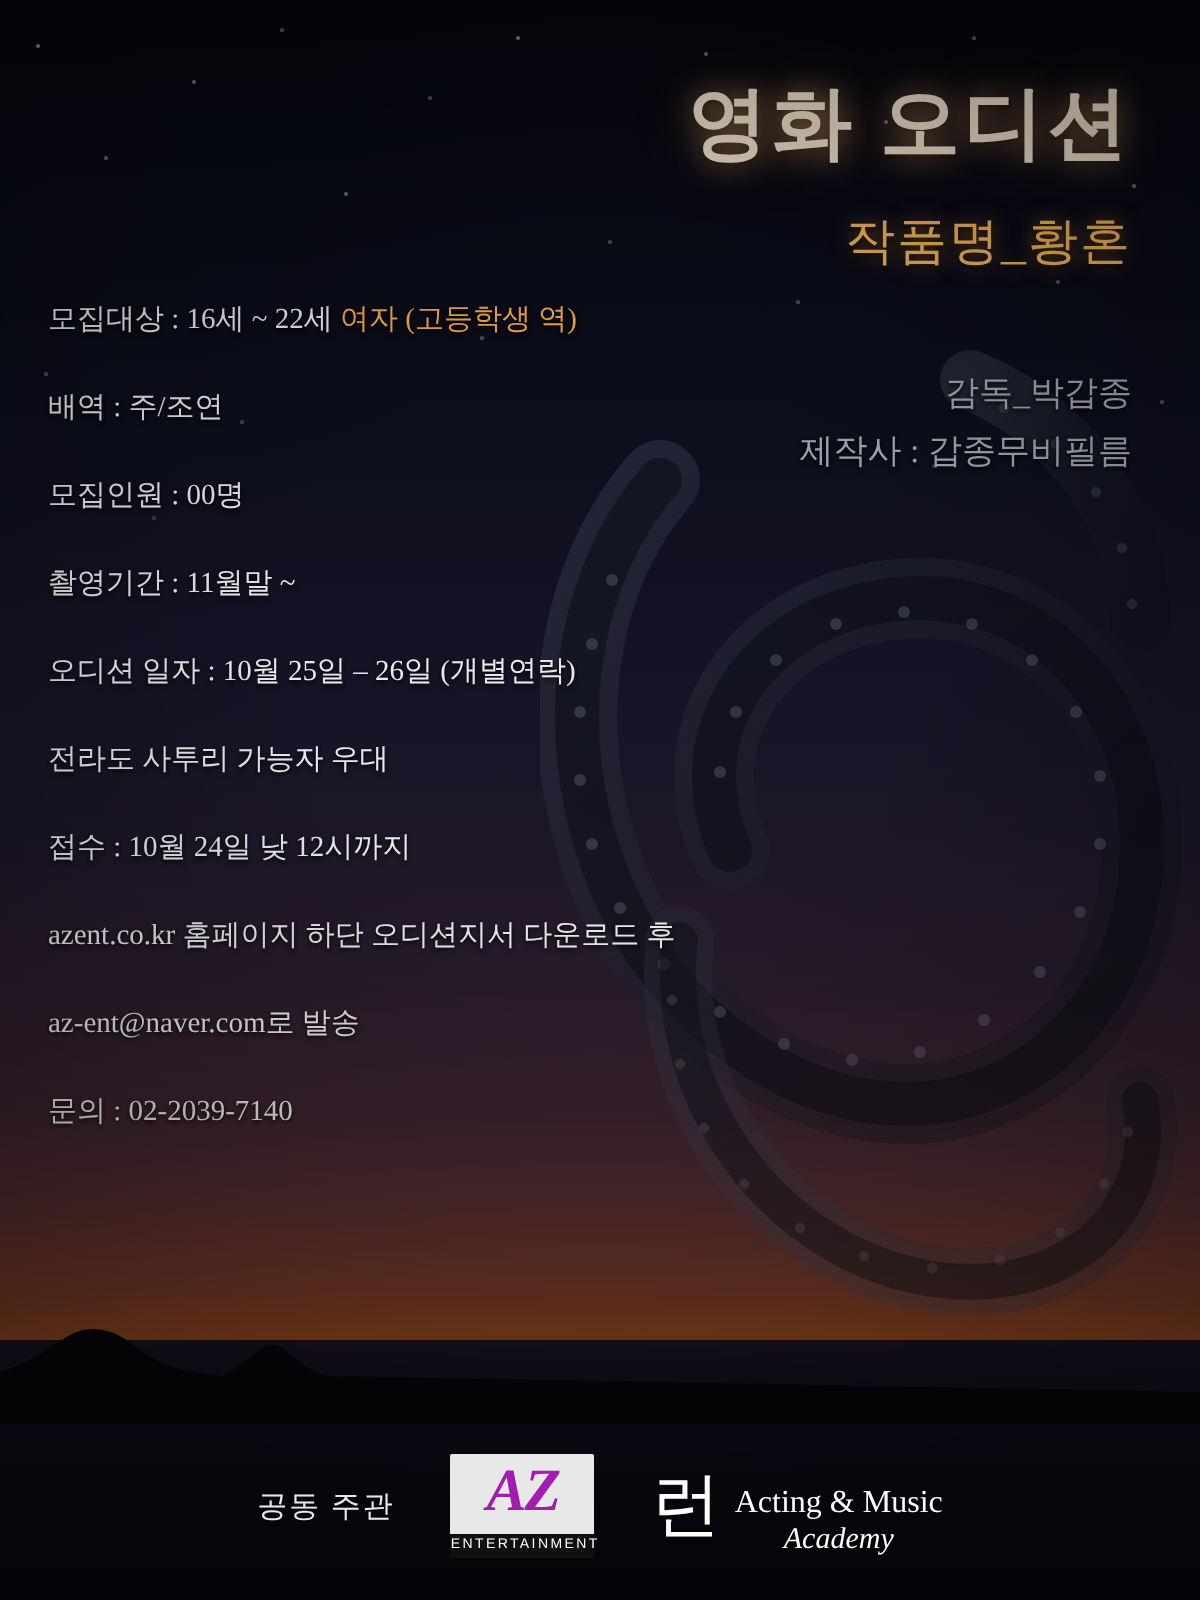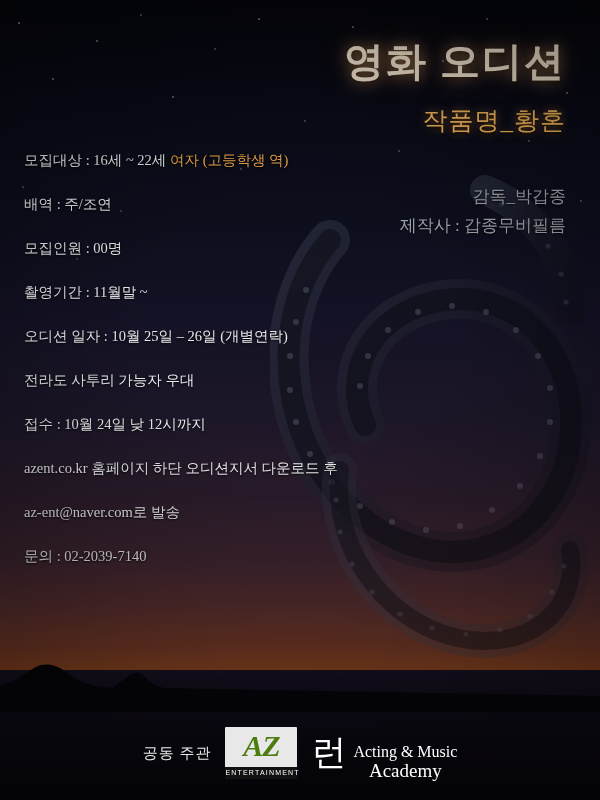--- a/index.html
+++ b/index.html
@@ -150,21 +150,21 @@
   
   .footer {
     position: absolute;
     left: 0;
     bottom: 18px;
     width: 600px;
     height: 58px;
     display: flex;
     align-items: center;
     justify-content: center;
-    gap: 14px;
+    gap: 28px;
   }
   .cohost-label {
     color: #e8e8ea;
     font-size: 15px;
     font-family: "Liberation Serif", serif;
     letter-spacing: 1px;
   }
   .az-logo {
     width: 72px;
     height: 52px;
@@ -174,21 +174,21 @@
     flex-direction: column;
     align-items: center;
     justify-content: flex-start;
     border-radius: 1px;
   }
   .az-logo .az-mark {
     font-family: "Liberation Serif", serif;
     font-weight: bold;
     font-style: italic;
     font-size: 30px;
-    color: #4d7c0f;
+    color: #a21caf;
     line-height: 38px;
     letter-spacing: -1px;
   }
   .az-logo .az-bar {
     position: absolute;
     left: 0; bottom: 0;
     width: 72px;
     height: 12px;
     background: #111;
     color: #fff;
@@ -211,21 +211,21 @@
   }
   .run-en {
     display: flex;
     flex-direction: column;
     align-items: center;
     color: #fff;
     font-family: "Liberation Serif", serif;
     margin-top: 16px;
   }
   .run-en .l1 { font-size: 16px; line-height: 19px; }
-  .run-en .l2 { font-size: 19px; line-height: 19px; }
+  .run-en .l2 { font-size: 15px; line-height: 19px; font-style: italic; }
 </style>
 </head>
 <body>
 
 <div id="poster">
 
   <div class="sky"></div>
 
   <div class="stars">
     <div class="star" style="left:18px;  top:22px;  width:2px; height:2px; opacity:.7;"></div>

